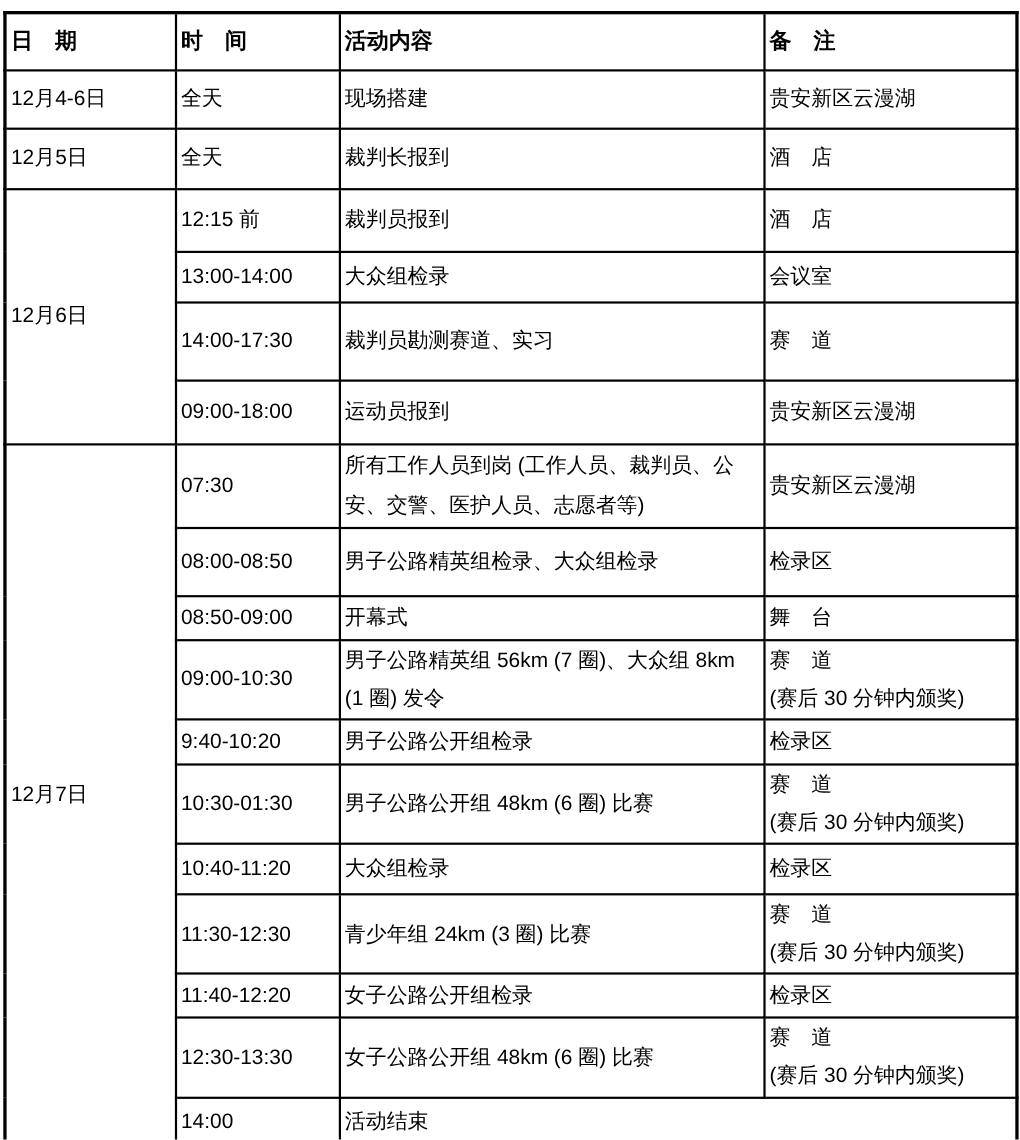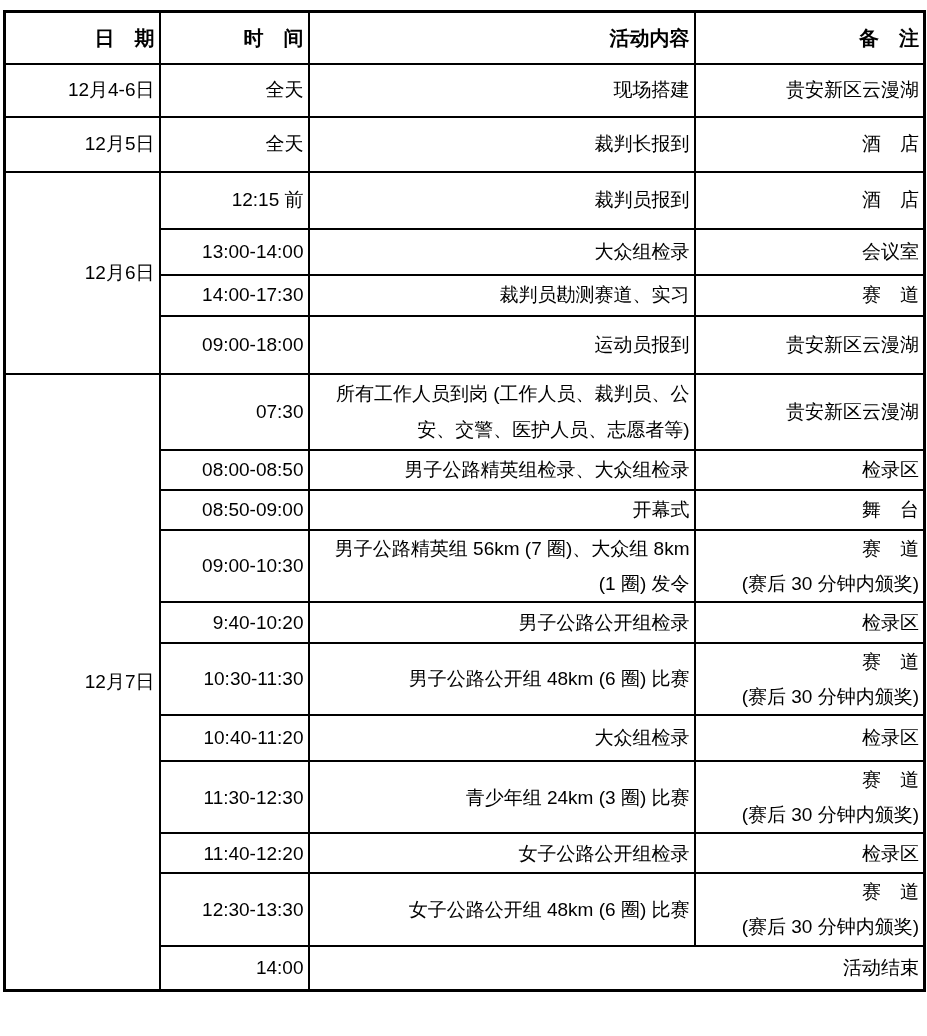--- a/index.html
+++ b/index.html
@@ -25,21 +25,21 @@
     border-collapse: collapse;
     border: 3px solid #000000;
   }
   table.schedule col.c-date     { width: 155px; }
   table.schedule col.c-time     { width: 149px; }
   table.schedule col.c-activity { width: 386px; }
   table.schedule col.c-remark   { width: 230px; }
   table.schedule th,
   table.schedule td {
     border: 2px solid #000000;
-    text-align: right;
+    text-align: left;
     vertical-align: middle;
     font-size: 19px;
     line-height: 1.85;
     white-space: pre-line;
     padding: 0 4px;
     overflow: hidden;
   }
   table.schedule th {
     font-size: 20px;
     font-weight: bold;
@@ -84,39 +84,39 @@
       <td rowspan="4">12月6日</td>
       <td>12:15 前</td>
       <td>裁判员报到</td>
       <td>酒　店</td>
     </tr>
     <tr style="height:46px">
       <td>13:00-14:00</td>
       <td>大众组检录</td>
       <td>会议室</td>
     </tr>
-    <tr style="height:41px">
+    <tr style="height:71px">
       <td>14:00-17:30</td>
       <td>裁判员勘测赛道、实习</td>
       <td>赛　道</td>
     </tr>
     <tr style="height:58px">
       <td>09:00-18:00</td>
       <td>运动员报到</td>
       <td>贵安新区云漫湖</td>
     </tr>
 
     <tr style="height:76px">
       <td rowspan="11">12月7日</td>
       <td>07:30</td>
       <td>所有工作人员到岗 (工作人员、裁判员、公
 安、交警、医护人员、志愿者等)</td>
       <td>贵安新区云漫湖</td>
     </tr>
-    <tr style="height:40px">
+    <tr style="height:62px">
       <td>08:00-08:50</td>
       <td>男子公路精英组检录、大众组检录</td>
       <td>检录区</td>
     </tr>
     <tr style="height:40px">
       <td>08:50-09:00</td>
       <td>开幕式</td>
       <td>舞　台</td>
     </tr>
     <tr style="height:70px">
@@ -125,21 +125,21 @@
 (1 圈) 发令</td>
       <td>赛　道
 (赛后 30 分钟内颁奖)</td>
     </tr>
     <tr style="height:41px">
       <td>9:40-10:20</td>
       <td>男子公路公开组检录</td>
       <td>检录区</td>
     </tr>
     <tr style="height:72px">
-      <td>10:30-11:30</td>
+      <td>10:30-01:30</td>
       <td>男子公路公开组 48km (6 圈) 比赛</td>
       <td>赛　道
 (赛后 30 分钟内颁奖)</td>
     </tr>
     <tr style="height:46px">
       <td>10:40-11:20</td>
       <td>大众组检录</td>
       <td>检录区</td>
     </tr>
     <tr style="height:71px">

